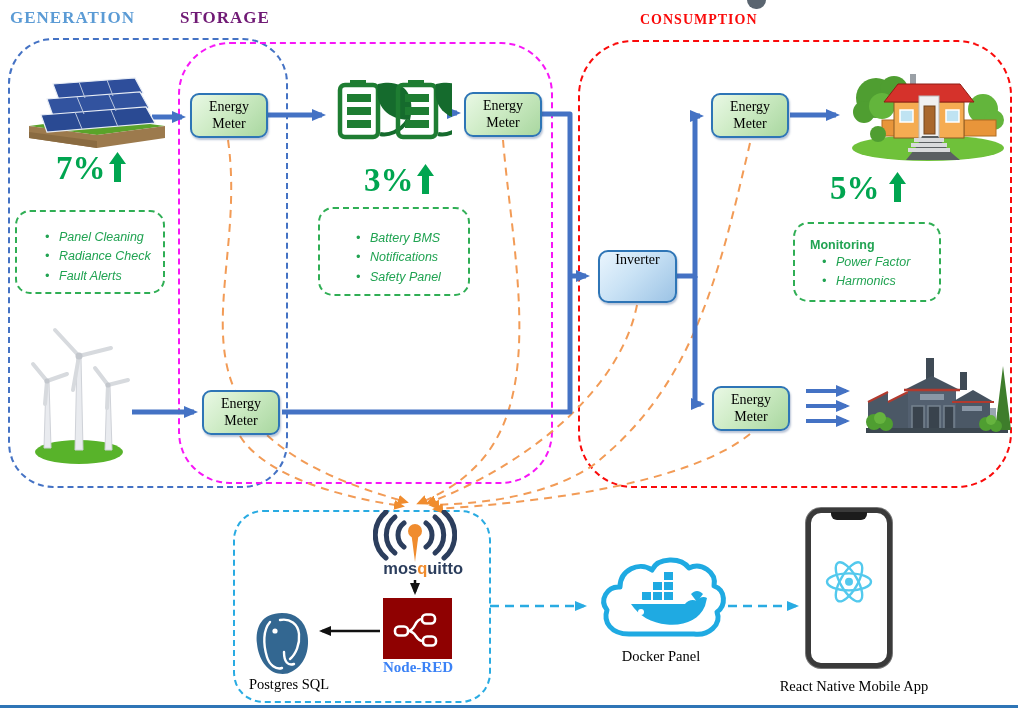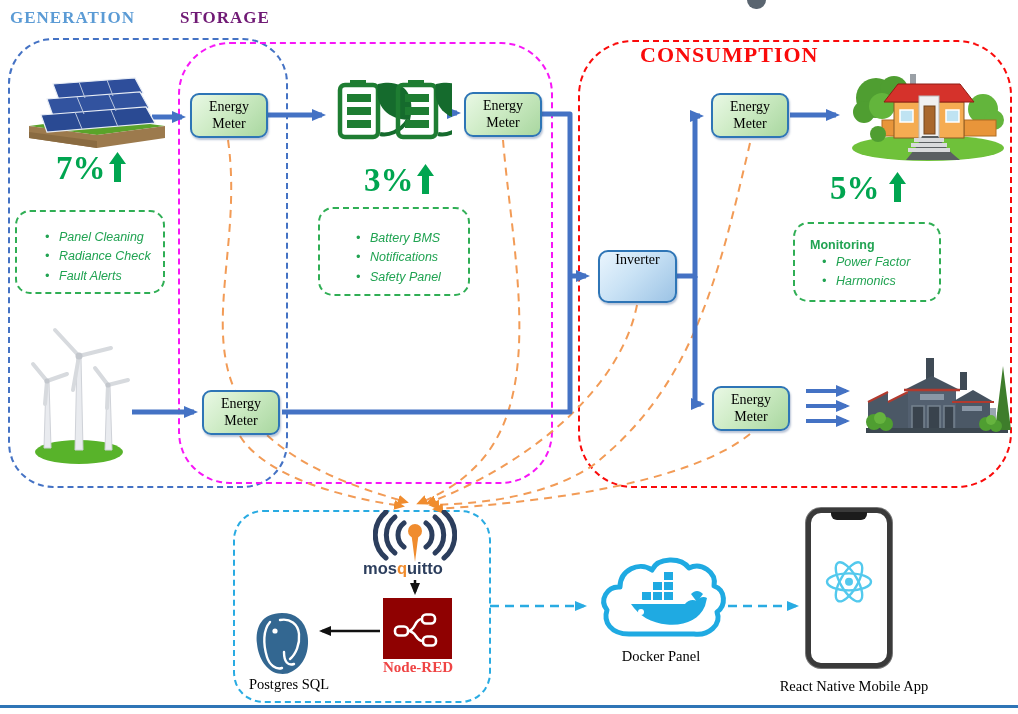--- a/index.html
+++ b/index.html
@@ -7,21 +7,21 @@
           font-family:"Liberation Serif",serif;}
   
   .region{position:absolute;border:2px dashed;background:transparent;}
   #region-generation{left:8px;top:38px;width:276px;height:446px;border-color:#4472C4;border-radius:45px;}
   #region-storage{left:178px;top:42px;width:371px;height:438px;border-color:#F716F7;border-radius:52px;}
   #region-consumption{left:578px;top:40px;width:430px;height:444px;border-color:#FA0A0A;border-radius:55px;}
   #region-gateway{left:233px;top:510px;width:254px;height:189px;border-color:#29ABE2;border-radius:30px;}
   .rtitle{position:absolute;font-weight:bold;font-size:17px;letter-spacing:1px;}
   #title-generation{left:10px;top:8px;width:276px;color:#5B9BD5;}
   #title-storage{left:180px;top:8px;width:370px;color:#701a75;}
-  #title-consumption{left:640px;top:12px;width:360px;color:#FA0A0A;font-size:22px;margin-top:30px;}
+  #title-consumption{left:640px;top:12px;width:360px;color:#FA0A0A;font-size:14px;}
   
   .meter{position:absolute;width:74px;height:41px;border:2px solid #2E75B6;border-radius:9px;
          background:linear-gradient(135deg,#e9f8e5 0%,#cdebc4 45%,#a9d7a0 100%);
          box-shadow:1px 2px 2px rgba(60,90,140,.35);
          display:flex;flex-direction:column;align-items:center;justify-content:center;
          font-size:14px;line-height:1.15;color:#000;z-index:4;text-align:center;}
   #inverter{position:absolute;left:598px;top:250px;width:75px;height:49px;border:2px solid #2E75B6;border-radius:10px;
          background:linear-gradient(135deg,#eaf5fd 0%,#c9e2f5 45%,#9cc3e5 100%);
          box-shadow:1px 2px 2px rgba(60,90,140,.35);
          display:flex;align-items:flex-start;justify-content:center;font-size:14px;z-index:4;}
@@ -30,27 +30,27 @@
   .pct svg{margin-left:3px;margin-top:2px;}
   
   .chk{position:absolute;border:2px dashed #2FAE54;border-radius:15px;z-index:3;
        font-family:"Liberation Sans",sans-serif;font-size:12.5px;color:#21A352;}
   .chk ul{list-style:none;margin:0;padding:0;font-style:italic;}
   .chk li{padding-left:14px;position:relative;line-height:1.55;}
   .chk li::before{content:"\2022";position:absolute;left:0;top:0;}
   .chk-title{font-weight:bold;margin-bottom:1px;}
   
   .blabel{position:absolute;font-size:14.5px;color:#000;text-align:center;z-index:3;}
-  #mqtt-word{position:absolute;left:363px;top:559px;width:100px;text-align:left;z-index:4;
+  #mqtt-word{position:absolute;left:363px;top:559px;width:100px;text-align:right;z-index:4;
              font-family:"Liberation Sans",sans-serif;font-weight:bold;font-size:16.5px;color:#2C3E5D;}
   #mqtt-word .q{color:#F08C2E;}
   #nodered-box{position:absolute;left:383px;top:598px;width:69px;height:61px;background:#8F0101;z-index:4;
                display:flex;align-items:center;justify-content:center;}
   #nodered-label{position:absolute;left:358px;top:659px;width:120px;text-align:center;
-                 font-weight:bold;font-size:15px;color:#ef4444;z-index:4;}
+                 font-weight:bold;font-size:15px;color:#3b82f6;z-index:4;}
   
   #phone{position:absolute;left:806px;top:508px;width:76px;height:150px;background:#fff;
          border:5px solid #3a3a3a;border-radius:15px;box-shadow:0 0 0 1px #777;z-index:3;}
   #phone .notch{position:absolute;left:50%;transform:translateX(-50%);top:-1px;width:36px;height:8px;
          background:#1c1c1c;border-radius:0 0 6px 6px;}
   #phone .react-wrap{position:absolute;left:50%;top:50%;transform:translate(-50%,-58%);}
   
   #top-artifact{position:absolute;left:747px;top:0;width:19px;height:9px;background:#5a6570;
                 border-radius:0 0 10px 10px;z-index:5;}
   #bottom-rule{position:absolute;left:0;top:705px;width:1018px;height:3px;background:#2E75B6;z-index:5;}

